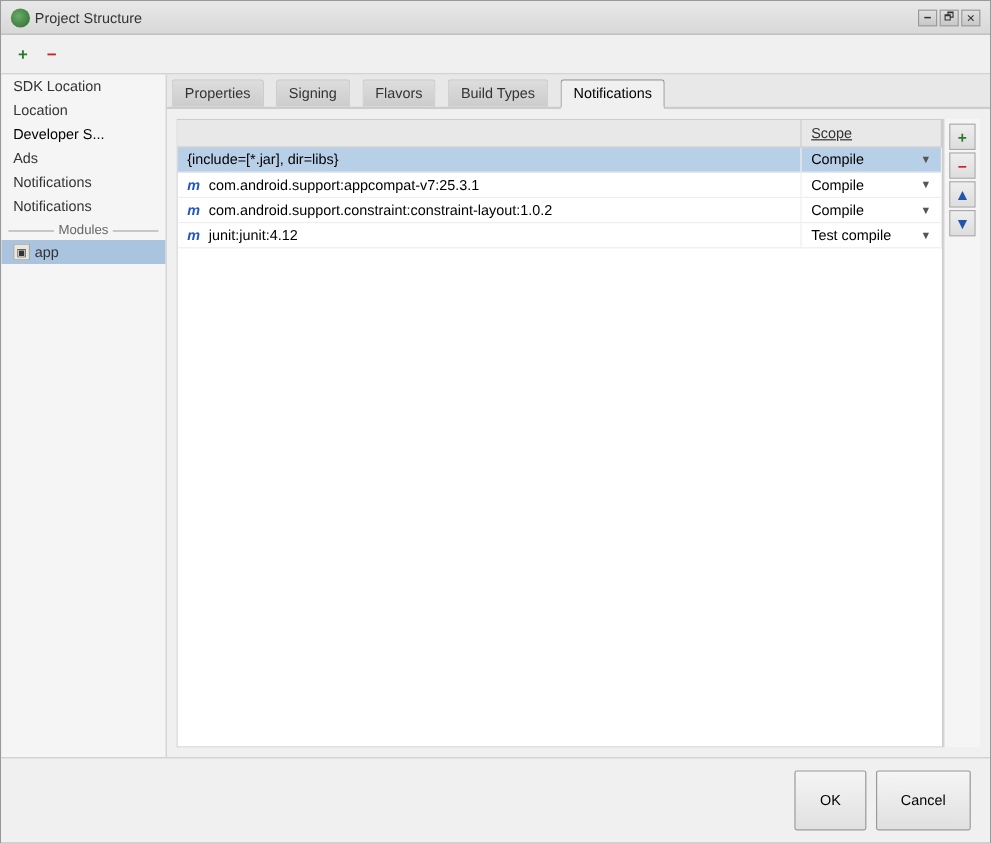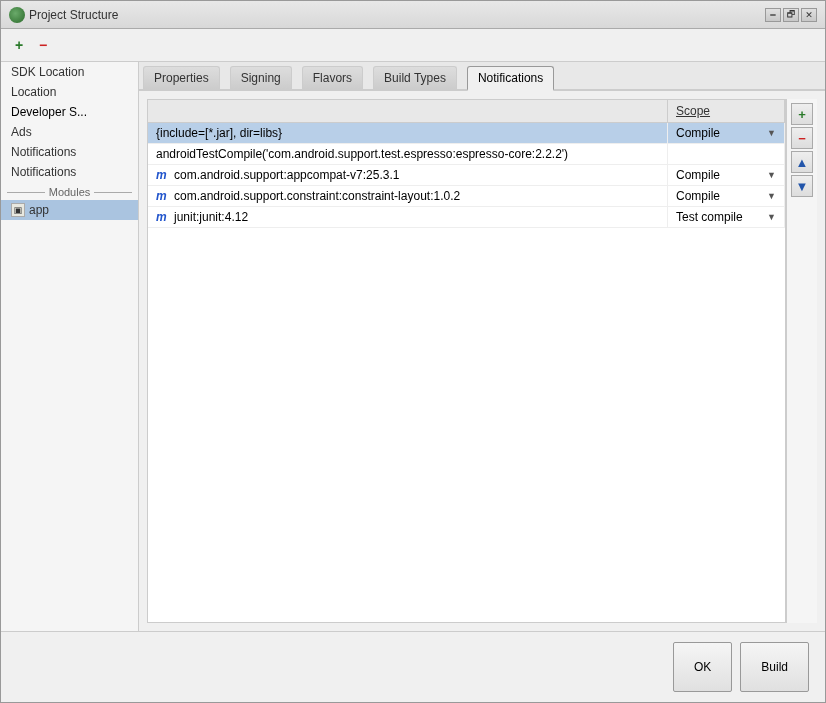--- a/index.html
+++ b/index.html
@@ -348,24 +348,20 @@
                 </thead>
                 <tbody>
                   <tr class="dep-row-selected">
                     <td>{include=[*.jar], dir=libs}</td>
                     <td>
                       <div class="scope-cell">
                         <span>Compile</span>
                         <span class="scope-dropdown-arrow">▼</span>
                       </div>
                     </td>
-                  </tr>
-                  <tr>
-                    <td>androidTestCompile('com.android.support.test.espresso:espresso-core:2.2.2')</td>
-                    <td></td>
                   </tr>
                   <tr>
                     <td><span class="m-icon">m</span> com.android.support:appcompat-v7:25.3.1</td>
                     <td>
                       <div class="scope-cell">
                         <span>Compile</span>
                         <span class="scope-dropdown-arrow">▼</span>
                       </div>
                     </td>
                   </tr>
@@ -398,15 +394,15 @@
             <button class="dep-action-btn blue">▲</button>
             <button class="dep-action-btn blue">▼</button>
           </div>
         </div>
       </div>
     </div>
   </div>
 
   <div class="bottom-bar">
     <button class="bottom-btn">OK</button>
-    <button class="bottom-btn">Build</button>
+    <button class="bottom-btn">Cancel</button>
   </div>
 </div>
 
 </body></html>

